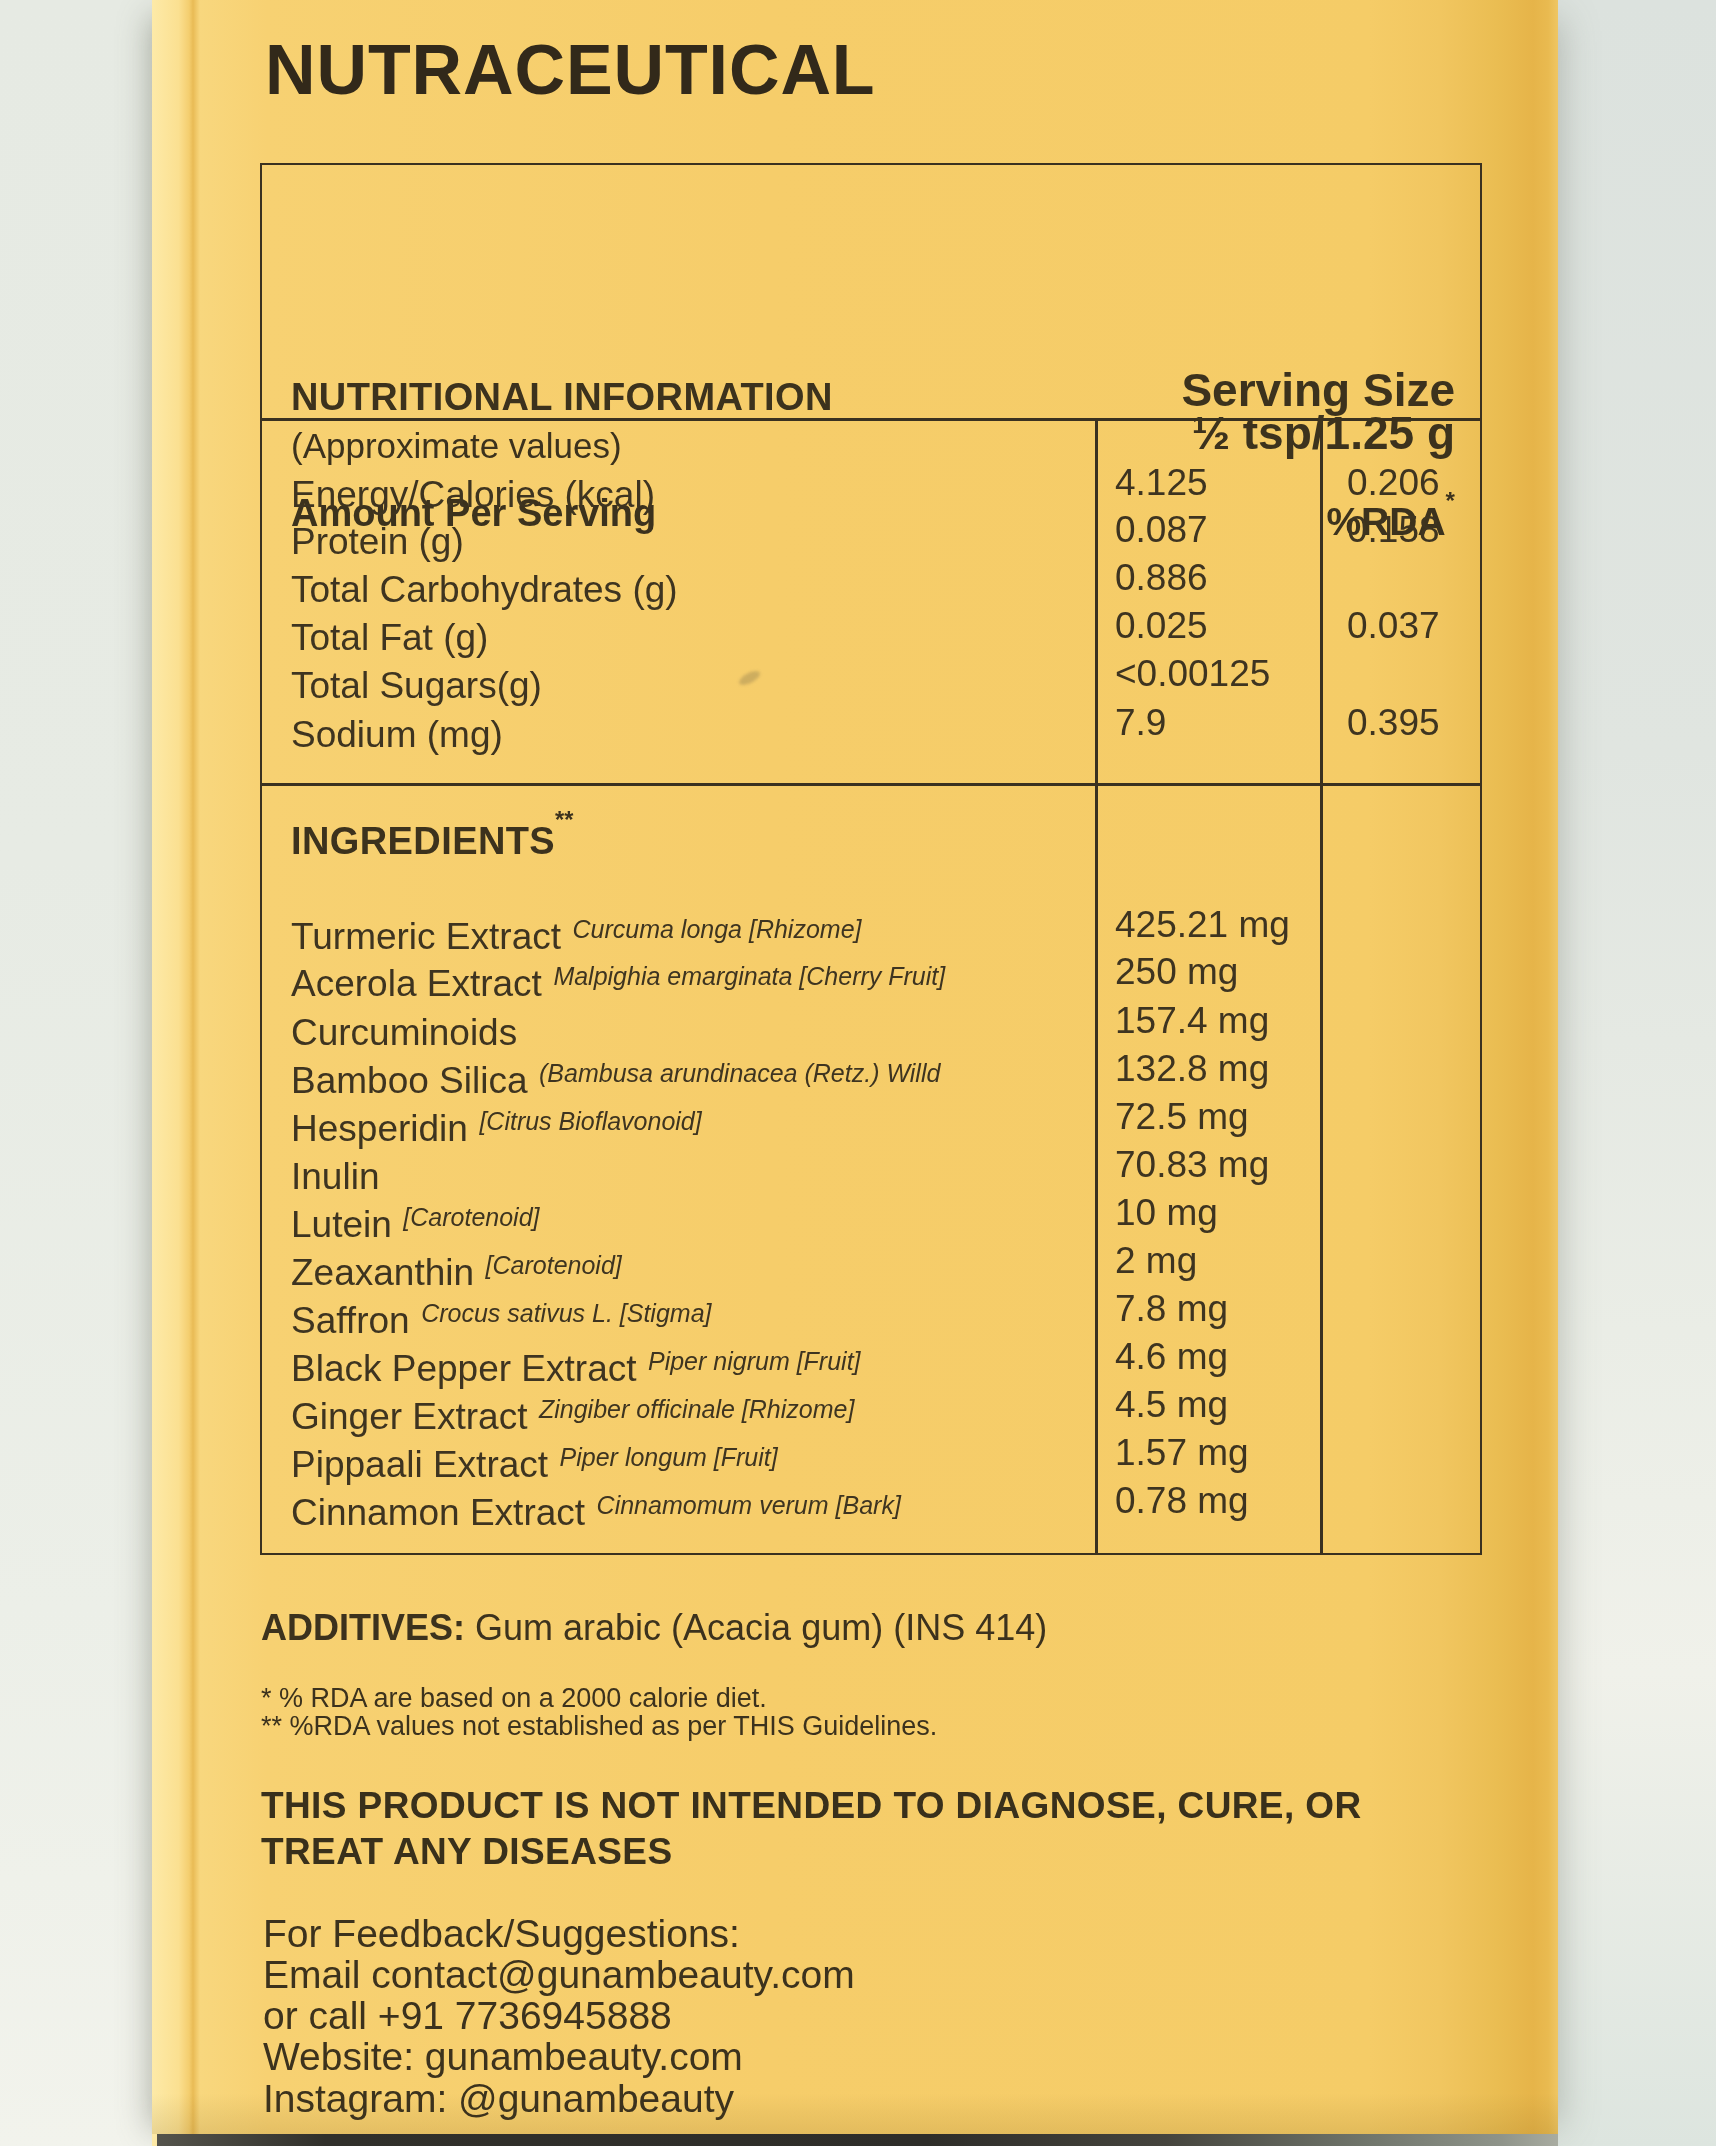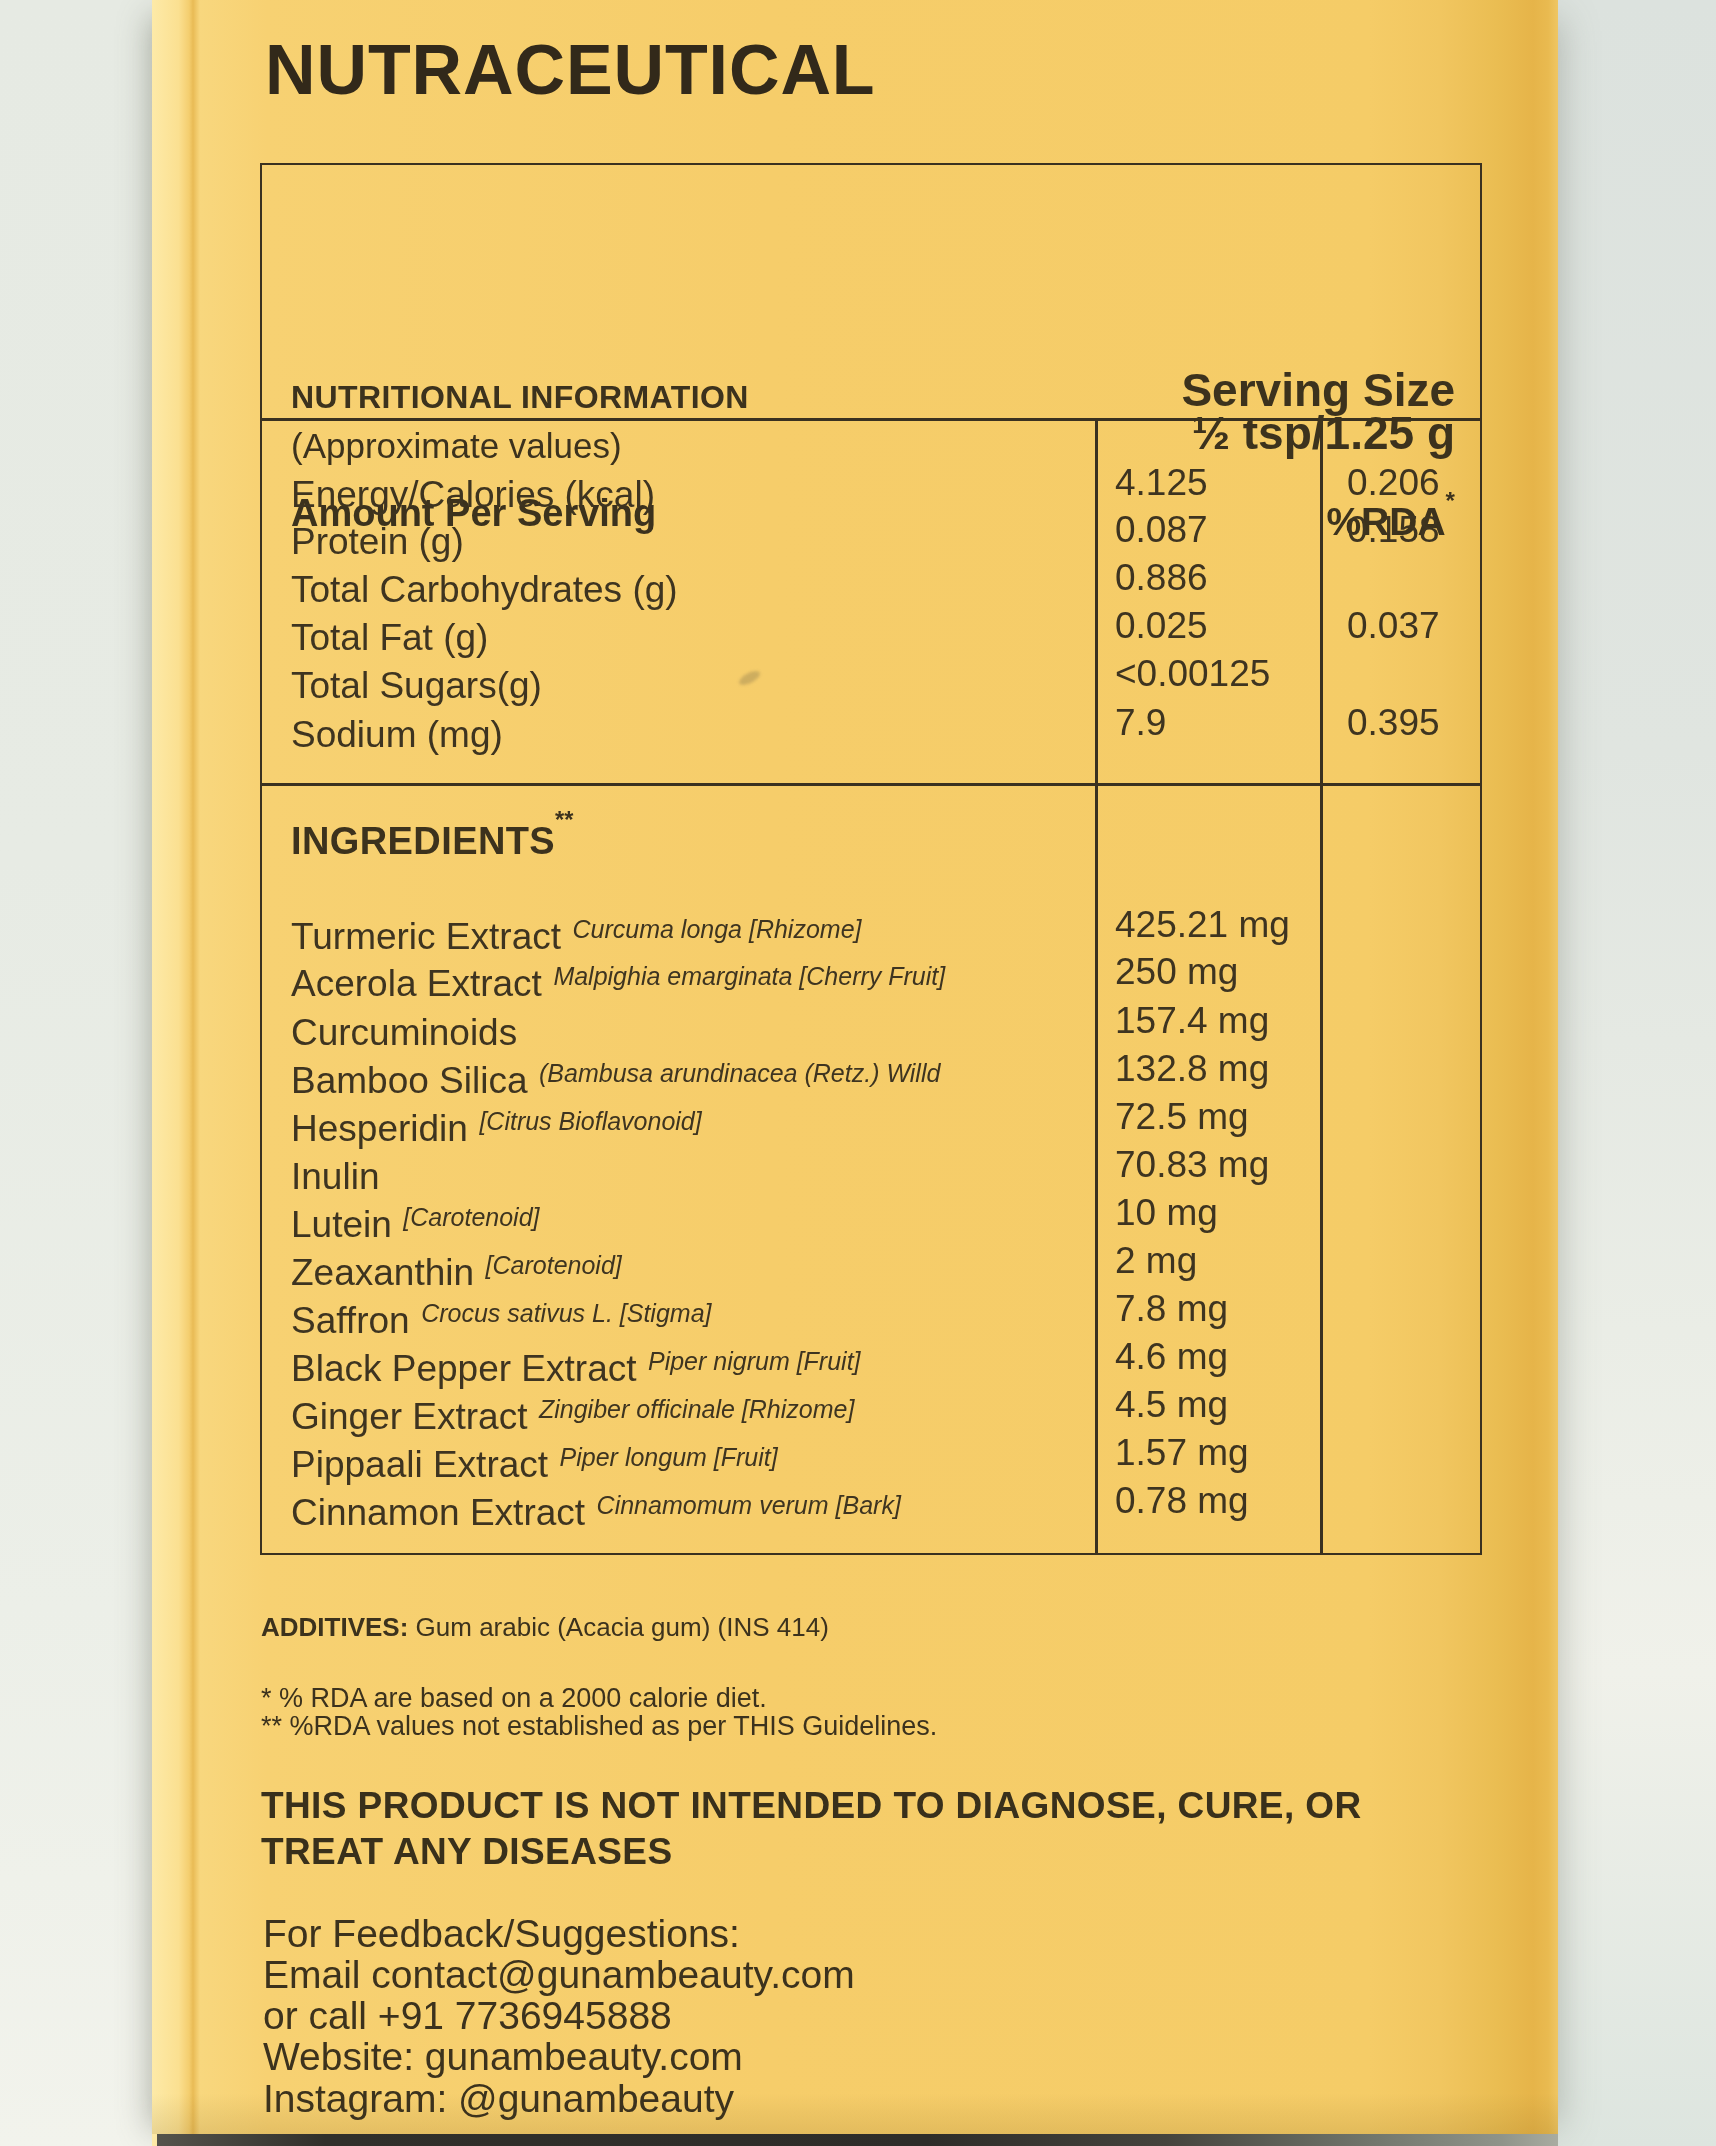--- a/index.html
+++ b/index.html
@@ -34,36 +34,36 @@
     letter-spacing:0.9px;color:#32291a;}
   
   .ntable{left:260px;top:163px;width:1222px;height:1392px;
     border:2.6px solid #3a3120;box-sizing:border-box;}
   .vline{position:absolute;width:2.6px;background:#3a3120;top:253px;bottom:0;}
   .vline.v1{left:833px;}
   .vline.v2{left:1058px;}
   .hline{position:absolute;left:0;right:0;height:2.6px;background:#3a3120;}
   .hline.h1{top:253px;}
   .hline.h2{top:618px;}
-  .t-head-title{left:29px;top:209px;font-size:32px;line-height:46px;font-weight:700;letter-spacing:0.4px;}
+  .t-head-title{left:29px;top:209px;font-size:38px;line-height:46px;font-weight:700;letter-spacing:0.4px;}
   .t-head-sub{left:29px;top:261px;font-size:35px;line-height:39px;font-weight:400;}
   .t-amount-label{left:29px;top:327px;font-size:38px;line-height:42px;font-weight:700;}
   .t-serving{right:25px;top:204px;text-align:right;font-size:46px;line-height:43px;font-weight:700;}
   .t-rda{right:25px;top:327px;text-align:right;font-size:39px;line-height:42px;font-weight:700;}
   sup.star{font-size:62%;position:relative;top:-12.4px;font-weight:700;letter-spacing:0;}
   
   .nrow,.irow{position:absolute;left:0;right:0;height:48px;font-size:37px;line-height:48px;color:#3e3420;}
   .nrow .lab,.irow .lab{position:absolute;left:29px;top:0;white-space:nowrap;margin-top:12px;}
   .nrow .amt,.irow .amt{position:absolute;left:853px;top:0;white-space:nowrap;}
   .nrow .rda{position:absolute;left:1085px;top:0;white-space:nowrap;}
   .ing-title{left:29px;top:654px;font-size:38px;font-weight:700;letter-spacing:0.4px;}
   .bot{font-size:25px;font-style:italic;font-weight:500;position:relative;top:-11.5px;
     margin-left:11.5px;letter-spacing:0;}
   
-  .additives{left:261px;top:1607px;font-size:26px;line-height:41px;}
+  .additives{left:261px;top:1607px;font-size:36px;line-height:41px;}
   .additives .b{font-weight:700;}
   .foot1{left:261px;top:1684px;font-size:27px;line-height:29px;font-weight:500;}
   .foot2{left:261px;top:1712px;font-size:27px;line-height:29px;font-weight:500;}
   .disc1{left:261px;top:1785px;font-size:37px;line-height:41px;font-weight:700;letter-spacing:0.4px;color:#39301b;}
   .disc2{left:261px;top:1831px;font-size:37px;line-height:41px;font-weight:700;letter-spacing:0.4px;color:#39301b;}
   .c1{left:263px;top:1913px;font-size:39px;line-height:41px;}
   .c2{left:263px;top:1954px;font-size:39px;line-height:41px;}
   .c3{left:263px;top:1995px;font-size:39px;line-height:41px;}
   .c4{left:263px;top:2036px;font-size:39px;line-height:41px;}
   .c5{left:263px;top:2078px;font-size:39px;line-height:41px;}

